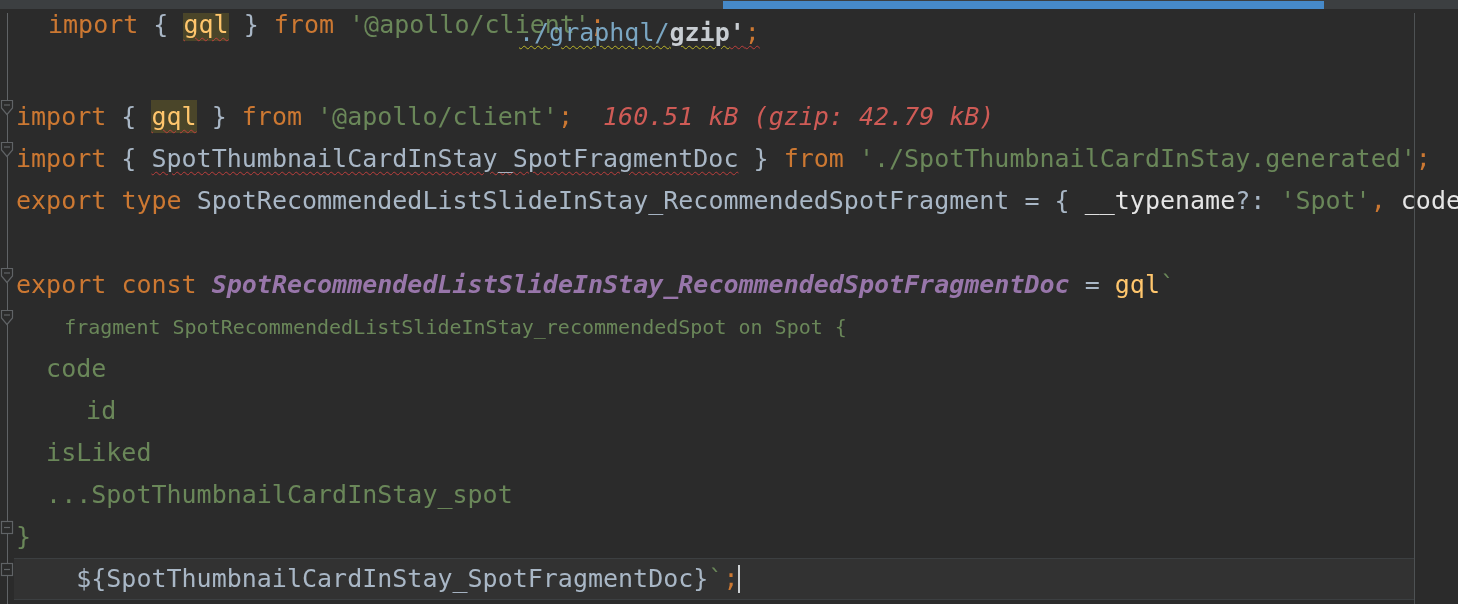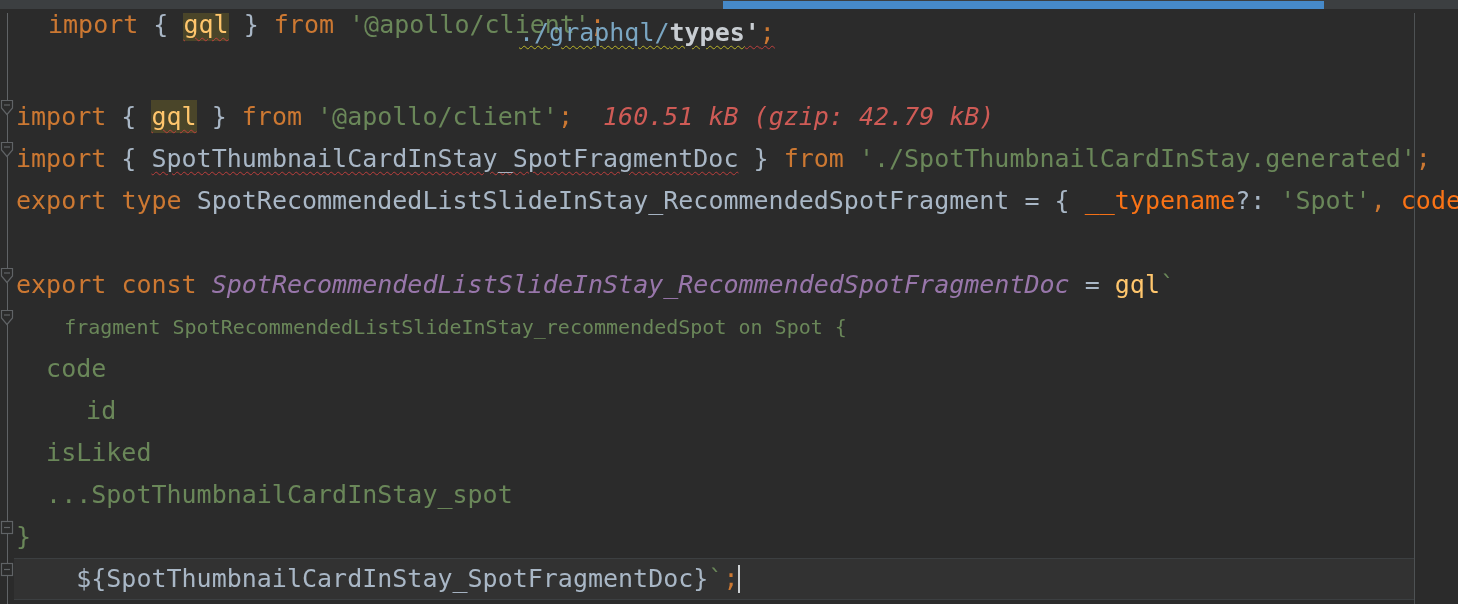--- a/index.html
+++ b/index.html
@@ -116,22 +116,22 @@
     border-bottom: 1px solid #3c3f41;
     box-sizing: border-box;
     z-index: 8;
   }
 
   
   .kw       { color: #cc7832; }
   .str      { color: #6a8759; }
   .plain    { color: #a9b7c6; }
   .ident    { color: #a9b7c6; margin-top: 12px; }
-  .purple   { color: #f97316; }
-  .purple-b { color: #9876aa; font-weight: normal; font-style: italic; text-align: center; }
+  .purple   { color: #e5e5e5; }
+  .purple-b { color: #9876aa; font-weight: bold; font-style: italic; text-align: center; }
   .gql      { color: #ffc66d; }
   .backtick { color: #6a8759; }
   .semi     { color: #cc7832; }
   .hint     { color: #cf5b56; font-style: italic; }
   .ovl-path { color: #7aa6c2; }
   .ovl-name { color: #c8cdd2; font-weight: bold; }
 
   
   .chip {
     background: #4a4529;
@@ -237,16 +237,16 @@
       <div class="line" style="top: 180px; font-size: 25px; line-height: 42px;"><span class="line-inner"><span class="kw">export</span><span class="plain"> </span><span class="kw">type</span><span class="plain"> SpotRecommendedListSlideInStay_RecommendedSpotFragment = { </span><span class="purple">__typename</span><span class="plain">?: </span><span class="str">'Spot'</span><span class="semi">,</span><span class="plain"> </span><span class="purple">code</span></span></div>
       <div class="line" style="top: 222px; font-size: 25px; line-height: 42px;"><span class="line-inner"></span></div>
       <div class="line" style="top: 264px; font-size: 25px; line-height: 42px;"><span class="line-inner"><span class="kw">export</span><span class="plain"> </span><span class="kw">const</span><span class="plain"> </span><span class="purple-b">SpotRecommendedListSlideInStay_RecommendedSpotFragmentDoc</span><span class="plain"> = </span><span class="gql">gql</span><span class="backtick">`</span></span></div>
       <div class="line" style="top: 306px; font-size: 20px; line-height: 42px;"><span class="line-inner"><span class="str">    fragment SpotRecommendedListSlideInStay_recommendedSpot on Spot {</span></span></div>
       <div class="line" style="top: 348px; font-size: 25px; line-height: 42px;"><span class="line-inner"><span class="str">  code</span></span></div>
       <div class="line" style="top: 390px; font-size: 25px; line-height: 42px; margin-left: 40px;"><span class="line-inner"><span class="str">  id</span></span></div>
       <div class="line" style="top: 474px; font-size: 25px; line-height: 42px;"><span class="line-inner"><span class="str">  ...SpotThumbnailCardInStay_spot</span></span></div>
       <div class="line" style="top: 432px; font-size: 25px; line-height: 42px;"><span class="line-inner"><span class="str">  isLiked</span></span></div>
       <div class="line" style="top: 516px; font-size: 25px; line-height: 42px;"><span class="line-inner"><span class="str">}</span></span></div>
       <div class="line" style="top: 558px; font-size: 25px; line-height: 42px; text-align: center;"><span class="line-inner"><span class="plain">    ${SpotThumbnailCardInStay_SpotFragmentDoc}</span><span class="backtick">`</span><span class="semi">;</span><span class="caret"></span></span></div>
-      <div class="overlay-frag" style="top: 12px; left: 519px;"><span class="ovl-path sq-yellow">./graphql/</span><span class="ovl-name sq-yellow">types</span><span class="ovl-name sq-red">'</span><span class="semi sq-red">;</span></div>
+      <div class="overlay-frag" style="top: 12px; left: 519px;"><span class="ovl-path sq-yellow">./graphql/</span><span class="ovl-name sq-yellow">gzip</span><span class="ovl-name sq-red">'</span><span class="semi sq-red">;</span></div>
     </div>
 
 </div>
 
 </body></html>

